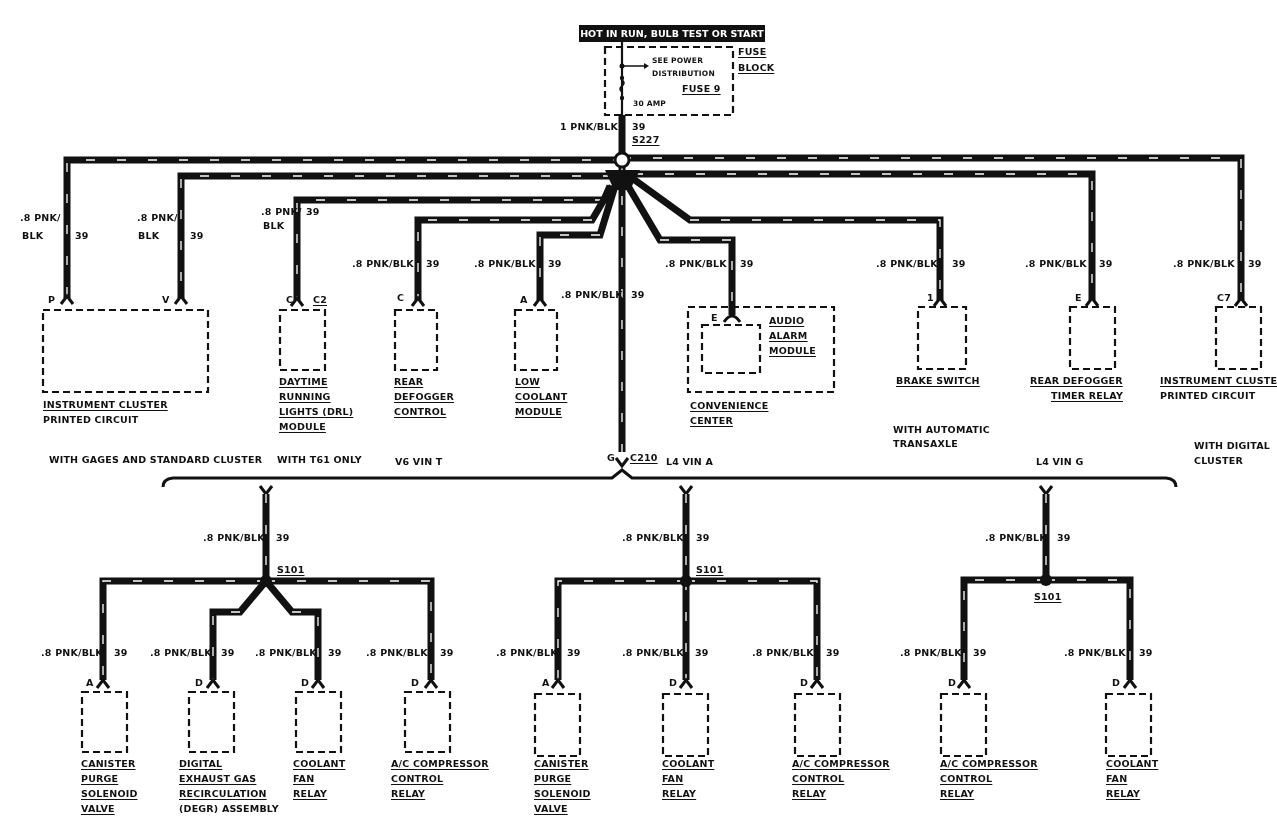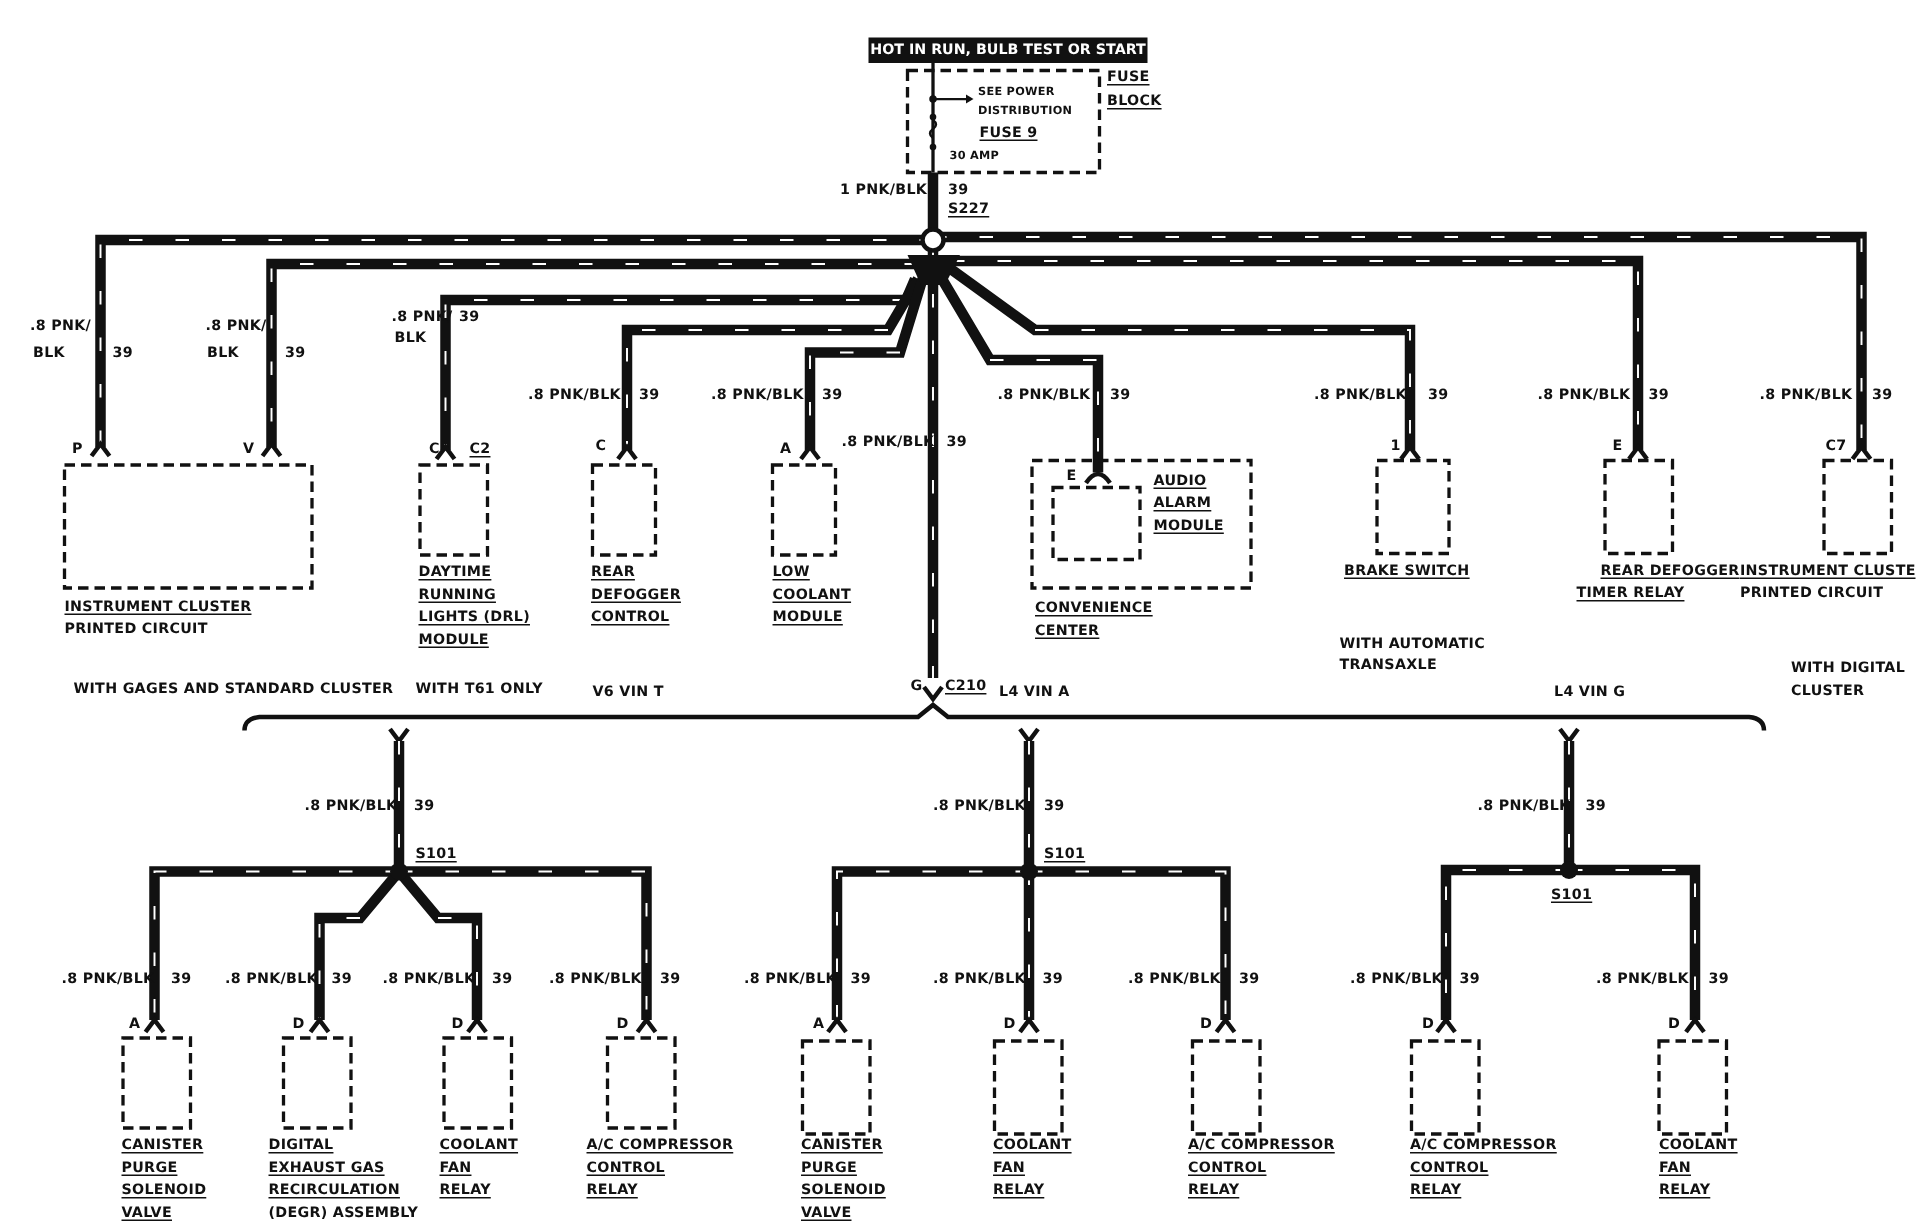--- a/index.html
+++ b/index.html
@@ -151,21 +151,21 @@
     <rect class="box" x="941" y="694" width="45" height="62"></rect>
     <rect class="box" x="1106" y="694" width="45" height="62"></rect>
   </g>
 </svg>
 
 <div class="hdr">HOT IN RUN, BULB TEST OR START</div>
 <div class="lbl u" style="left:738px;top:44px;">FUSE</div>
 <div class="lbl u" style="left:738px;top:60px;">BLOCK</div>
 <div class="lbl small" style="left:652px;top:53px;">SEE POWER</div>
 <div class="lbl small" style="left:652px;top:66px;">DISTRIBUTION</div>
-<div class="lbl u" style="left:614px;top:81px;padding-left:39px;">FUSE 9</div>
+<div class="lbl u" style="left:643px;top:81px;padding-left:39px;">FUSE 9</div>
 <div class="lbl small" style="left:633px;top:96px;">30 AMP</div>
 
 <div class="lbl" style="left:560px;top:119px;">1 PNK/BLK</div>
 <div class="lbl" style="left:632px;top:119px;">39</div>
 <div class="lbl u" style="left:632px;top:132px;">S227</div>
 
 <div class="lbl" style="left:20px;top:210px;">.8 PNK/</div>
 <div class="lbl" style="left:22px;top:228px;">BLK</div>
 <div class="lbl" style="left:75px;top:228px;">39</div>
 <div class="lbl" style="left:48px;top:292px;">P</div>
@@ -227,21 +227,21 @@
 <div class="lbl u" style="left:515px;top:404px;">MODULE</div>
 
 <div class="lbl u" style="left:769px;top:313px;">AUDIO</div>
 <div class="lbl u" style="left:769px;top:328px;">ALARM</div>
 <div class="lbl u" style="left:769px;top:343px;">MODULE</div>
 <div class="lbl u" style="left:690px;top:398px;">CONVENIENCE</div>
 <div class="lbl u" style="left:690px;top:413px;">CENTER</div>
 
 <div class="lbl u" style="left:896px;top:373px;">BRAKE SWITCH</div>
 
-<div class="lbl u" style="left:1067px;top:373px;">REAR DEFOGGER</div>
+<div class="lbl u" style="left:1030px;top:373px;">REAR DEFOGGER</div>
 <div class="lbl u" style="left:1051px;top:388px;">TIMER RELAY</div>
 
 <div class="lbl u" style="left:1160px;top:373px;">INSTRUMENT CLUSTER</div>
 <div class="lbl" style="left:1160px;top:388px;">PRINTED CIRCUIT</div>
 
 <div class="lbl" style="left:49px;top:452px;">WITH GAGES AND STANDARD CLUSTER</div>
 <div class="lbl" style="left:277px;top:452px;">WITH T61 ONLY</div>
 <div class="lbl" style="left:893px;top:422px;">WITH AUTOMATIC</div>
 <div class="lbl" style="left:893px;top:436px;">TRANSAXLE</div>
 <div class="lbl" style="left:1194px;top:438px;">WITH DIGITAL</div>

